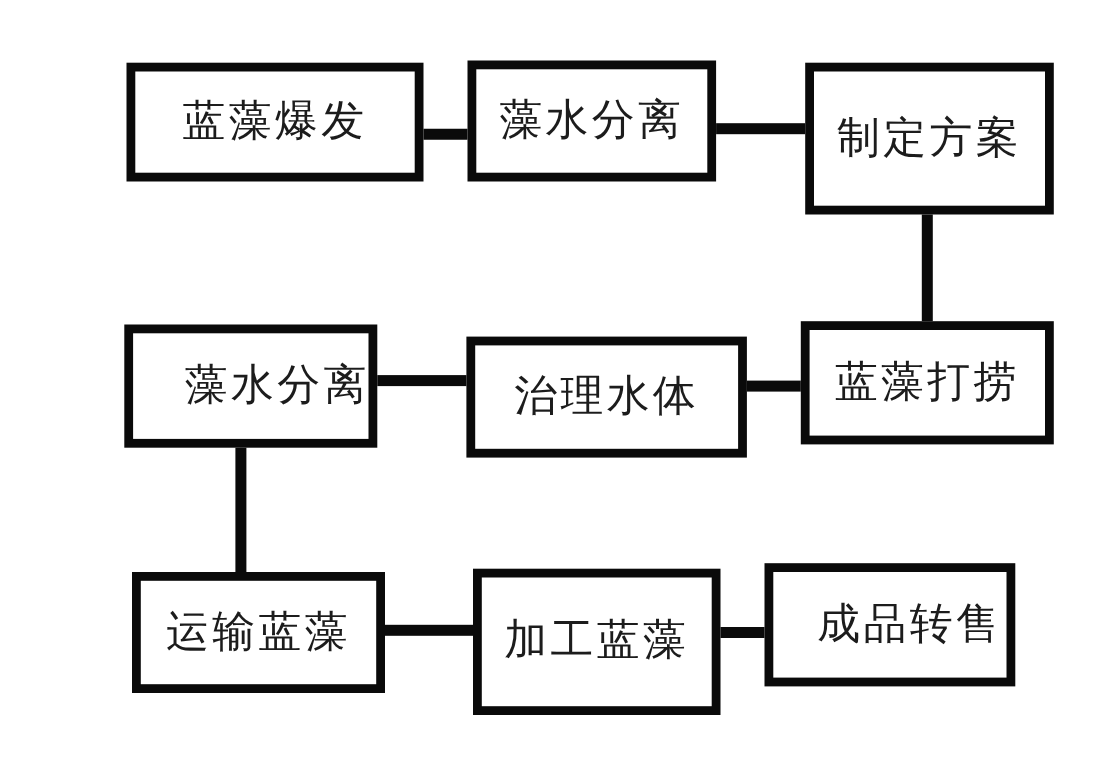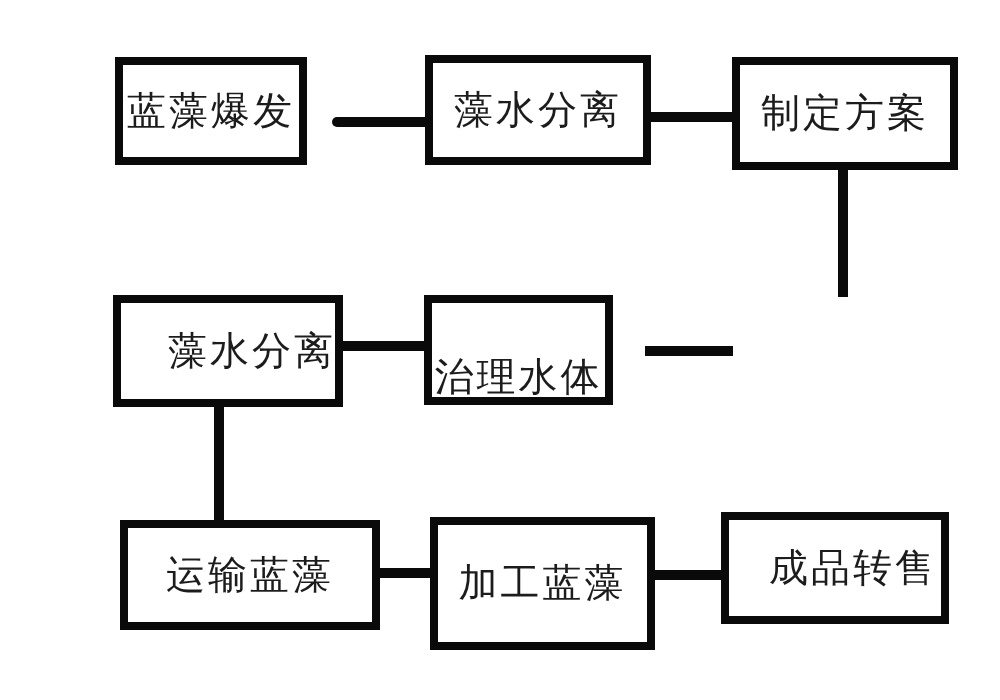--- a/index.html
+++ b/index.html
@@ -47,37 +47,40 @@
 
 <div class="canvas">
     <div class="edge round" style="left: 332px; top: 117px; width: 98px; height: 10px;"></div>
     <div class="edge" style="left: 645px; top: 112px; width: 93px; height: 10px;"></div>
     <div class="edge" style="left: 838px; top: 166px; width: 10px; height: 131px;"></div>
     <div class="edge" style="left: 645px; top: 346px; width: 88px; height: 10px;"></div>
     <div class="edge" style="left: 337px; top: 341px; width: 92px; height: 10px;"></div>
     <div class="edge" style="left: 214px; top: 403px; width: 10px; height: 121px;"></div>
     <div class="edge" style="left: 344px; top: 568px; width: 91px; height: 10px;"></div>
     <div class="edge round" style="left: 648px; top: 570px; width: 94px; height: 10px;"></div>
-    <div class="node" style="left: 115px; top: 57px; width: 192px; height: 108px;">
+    <div class="node" style="left: 115px; top: 57px; width: 270px; height: 108px;">
       <span class="node-label">蓝藻爆发</span>
     </div>
     <div class="node" style="left: 425px; top: 55px; width: 226px; height: 110px;">
       <span class="node-label">藻水分离</span>
     </div>
-    <div class="node" style="left: 732px; top: 57px; width: 226px; height: 113px;">
+    <div class="node" style="left: 732px; top: 57px; width: 226px; height: 138px;">
       <span class="node-label">制定方案</span>
     </div>
     <div class="node" style="left: 113px; top: 295px; width: 230px; height: 112px; padding-left: 48px;">
       <span class="node-label">藻水分离</span>
     </div>
-    <div class="node" style="left: 424px; top: 295px; width: 189px; height: 110px; align-items: flex-end;">
+    <div class="node" style="left: 424px; top: 306px; width: 255px; height: 110px;">
       <span class="node-label">治理水体</span>
     </div>
-    <div class="node" style="left: 120px; top: 520px; width: 260px; height: 110px; font-family: Liberation Serif, serif;">
+    <div class="node" style="left: 728px; top: 292px; width: 230px; height: 112px;">
+      <span class="node-label">蓝藻打捞</span>
+    </div>
+    <div class="node" style="left: 120px; top: 520px; width: 230px; height: 110px; font-family: Liberation Serif, serif;">
       <span class="node-label">运输蓝藻</span>
     </div>
     <div class="node" style="left: 430px; top: 517px; width: 225px; height: 133px;">
       <span class="node-label">加工蓝藻</span>
     </div>
-    <div class="node" style="left: 721px; top: 512px; width: 228px; height: 112px; padding-left: 36px;">
+    <div class="node" style="left: 695px; top: 512px; width: 228px; height: 112px; padding-left: 36px;">
       <span class="node-label">成品转售</span>
     </div>
   </div>
 
 </body></html>

